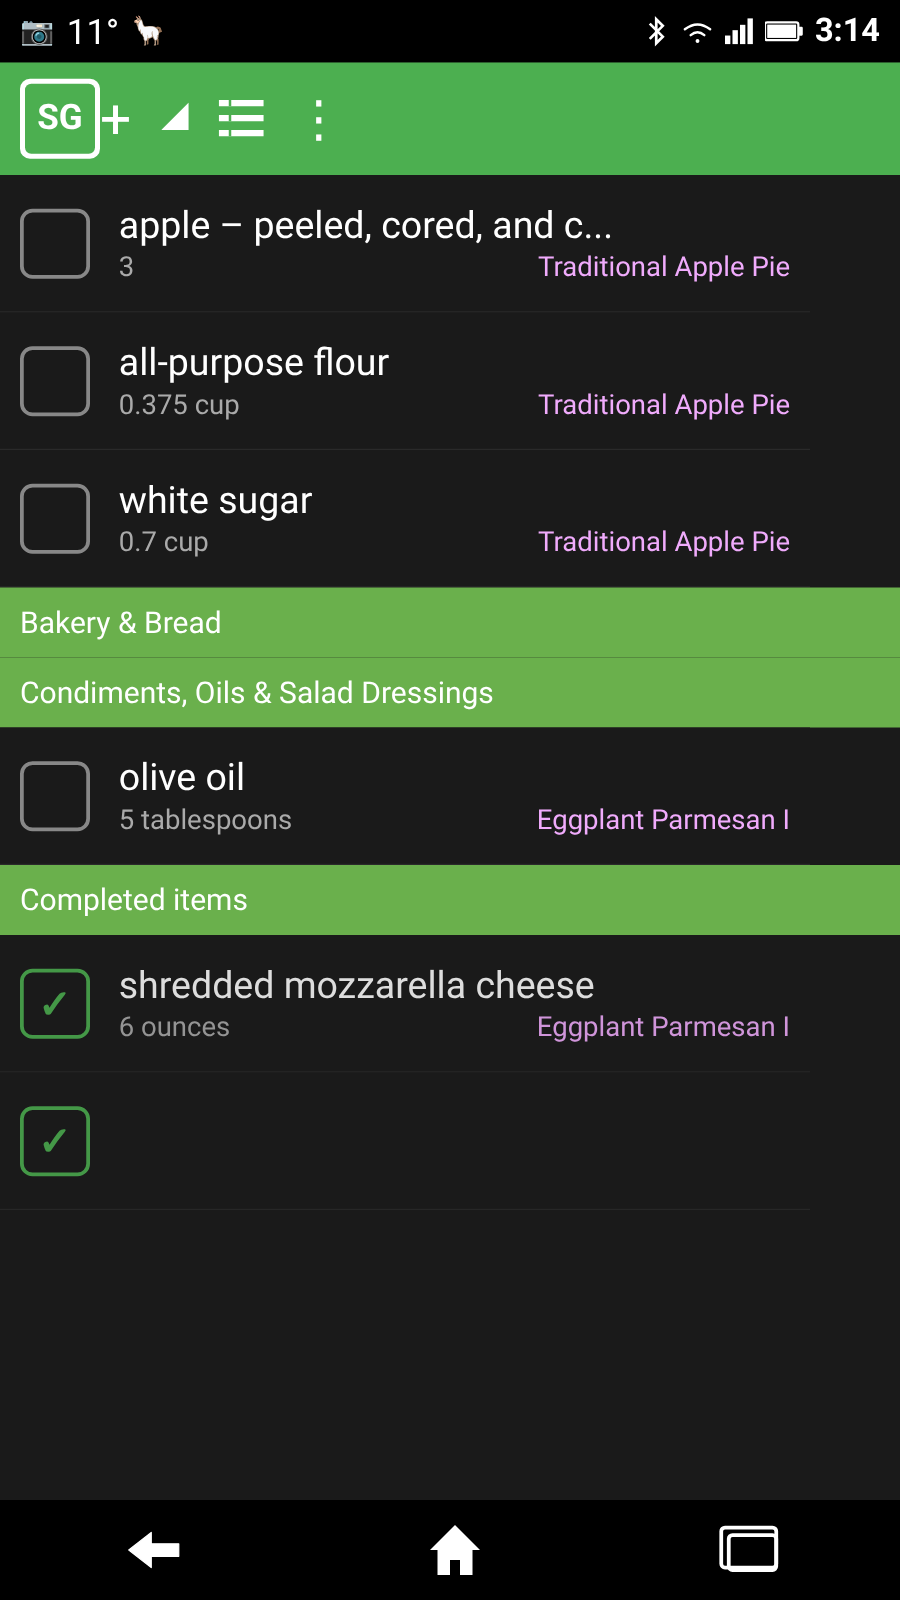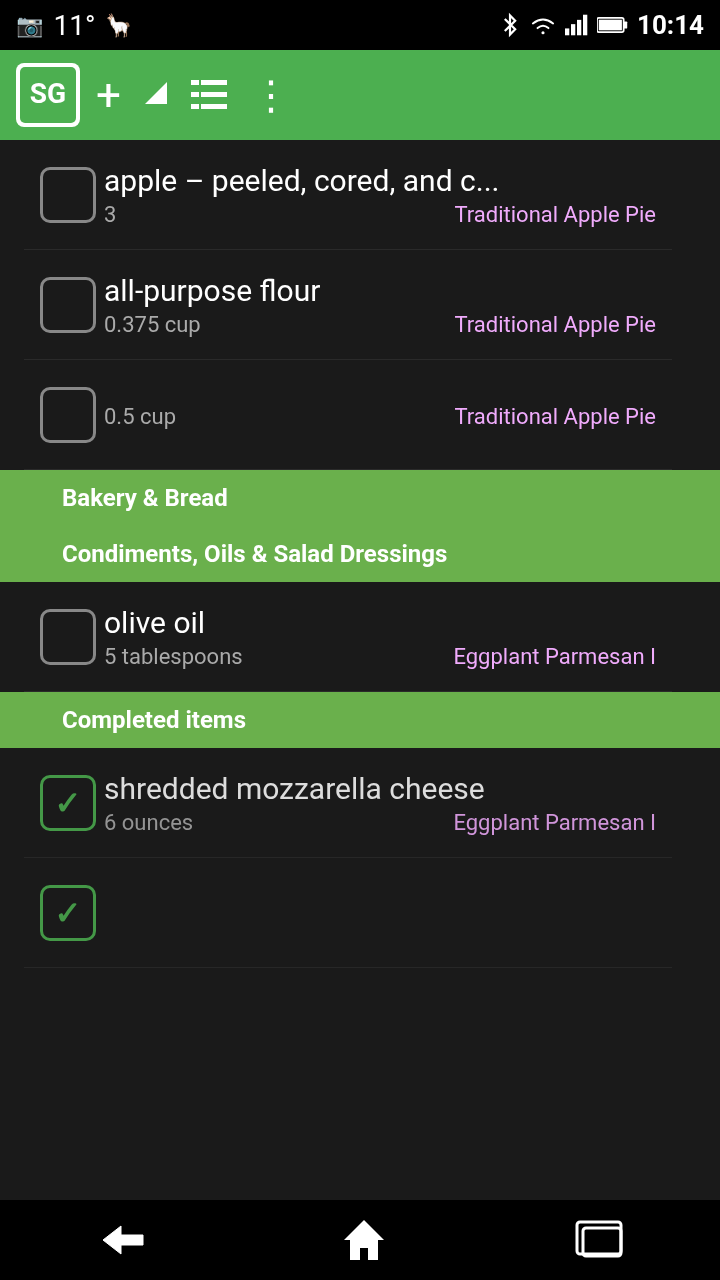--- a/index.html
+++ b/index.html
@@ -39,21 +39,21 @@
     }
 
     
     .app-bar {
       width: 720px;
       height: 90px;
       background: #4caf50;
       display: flex;
       align-items: center;
       padding: 12px 16px;
-      gap: 16px;
+      gap: 0;
     }
     .app-logo {
       width: 64px;
       height: 64px;
       background: #fff;
       border-radius: 8px;
       display: flex;
       align-items: center;
       justify-content: center;
       overflow: hidden;
@@ -87,22 +87,21 @@
 
     
     .list-item {
       width: 648px;
       min-height: 110px;
       background: #1a1a1a;
       display: flex;
       align-items: center;
       padding: 16px 16px;
       border-bottom: 1px solid #2a2a2a;
-      gap: 8px;
-      margin-left: 24px;
+      gap: 23px;
     }
     .list-item.completed {
       opacity: 0.85;
     }
     .checkbox {
       width: 56px;
       height: 56px;
       border: 3px solid #888;
       border-radius: 10px;
       flex-shrink: 0;
@@ -149,23 +148,22 @@
     .section-header {
       width: 720px;
       height: 56px;
       background: #6ab04c;
       display: flex;
       align-items: center;
       padding: 0 16px;
     }
     .section-title {
       font-size: 24px;
-      font-weight: bold;
-      color: #fff;
-      margin-left: 46px;
+      font-weight: normal;
+      color: #fff;
     }
 
     
     .bottom-nav {
       width: 720px;
       height: 80px;
       background: #000;
       display: flex;
       align-items: center;
       justify-content: space-around;
@@ -211,21 +209,21 @@
       <rect x="7" y="11" width="5" height="13" fill="white"></rect>
       <rect x="14" y="6" width="5" height="18" fill="white"></rect>
       <rect x="21" y="0" width="5" height="24" fill="white"></rect>
     </svg>
 
     <svg width="32" height="18" viewBox="0 0 36 20">
       <rect x="0" y="2" width="30" height="16" rx="2" ry="2" stroke="white" stroke-width="2" fill="none"></rect>
       <rect x="30" y="6" width="4" height="8" rx="1" fill="white"></rect>
       <rect x="2" y="4" width="26" height="12" fill="white"></rect>
     </svg>
-    <span style="font-size:26px;font-weight:bold;">10:14</span>
+    <span style="font-size:26px;font-weight:bold;">3:14</span>
   </div>
 </div>
 
 <div class="app-bar">
   <div class="app-logo">
     <svg class="shop-logo" viewBox="0 0 60 60" xmlns="http://www.w3.org/2000/svg">
       <rect width="60" height="60" fill="#fff" rx="6"></rect>
       <rect x="2" y="2" width="56" height="56" fill="#4caf50" rx="5"></rect>
       <text x="30" y="38" text-anchor="middle" font-size="28" fill="white" font-weight="bold">SG</text>
     </svg>
@@ -269,22 +267,23 @@
         <div class="item-name">all-purpose flour</div>
         <div class="item-detail">
           <span class="item-quantity">0.375  cup</span>
           <span class="item-source">Traditional Apple Pie</span>
         </div>
       </div>
     </div>
     <div class="list-item">
       <div class="checkbox"></div>
       <div class="item-content">
-        <div class="item-detail">
-          <span class="item-quantity">0.5  cup</span>
+        <div class="item-name">white sugar</div>
+        <div class="item-detail">
+          <span class="item-quantity">0.7  cup</span>
           <span class="item-source">Traditional Apple Pie</span>
         </div>
       </div>
     </div>
     <div class="section-header">
       <span class="section-title">Bakery &amp; Bread</span>
     </div>
     <div class="section-header">
       <span class="section-title">Condiments, Oils &amp; Salad Dressings</span>
     </div>

